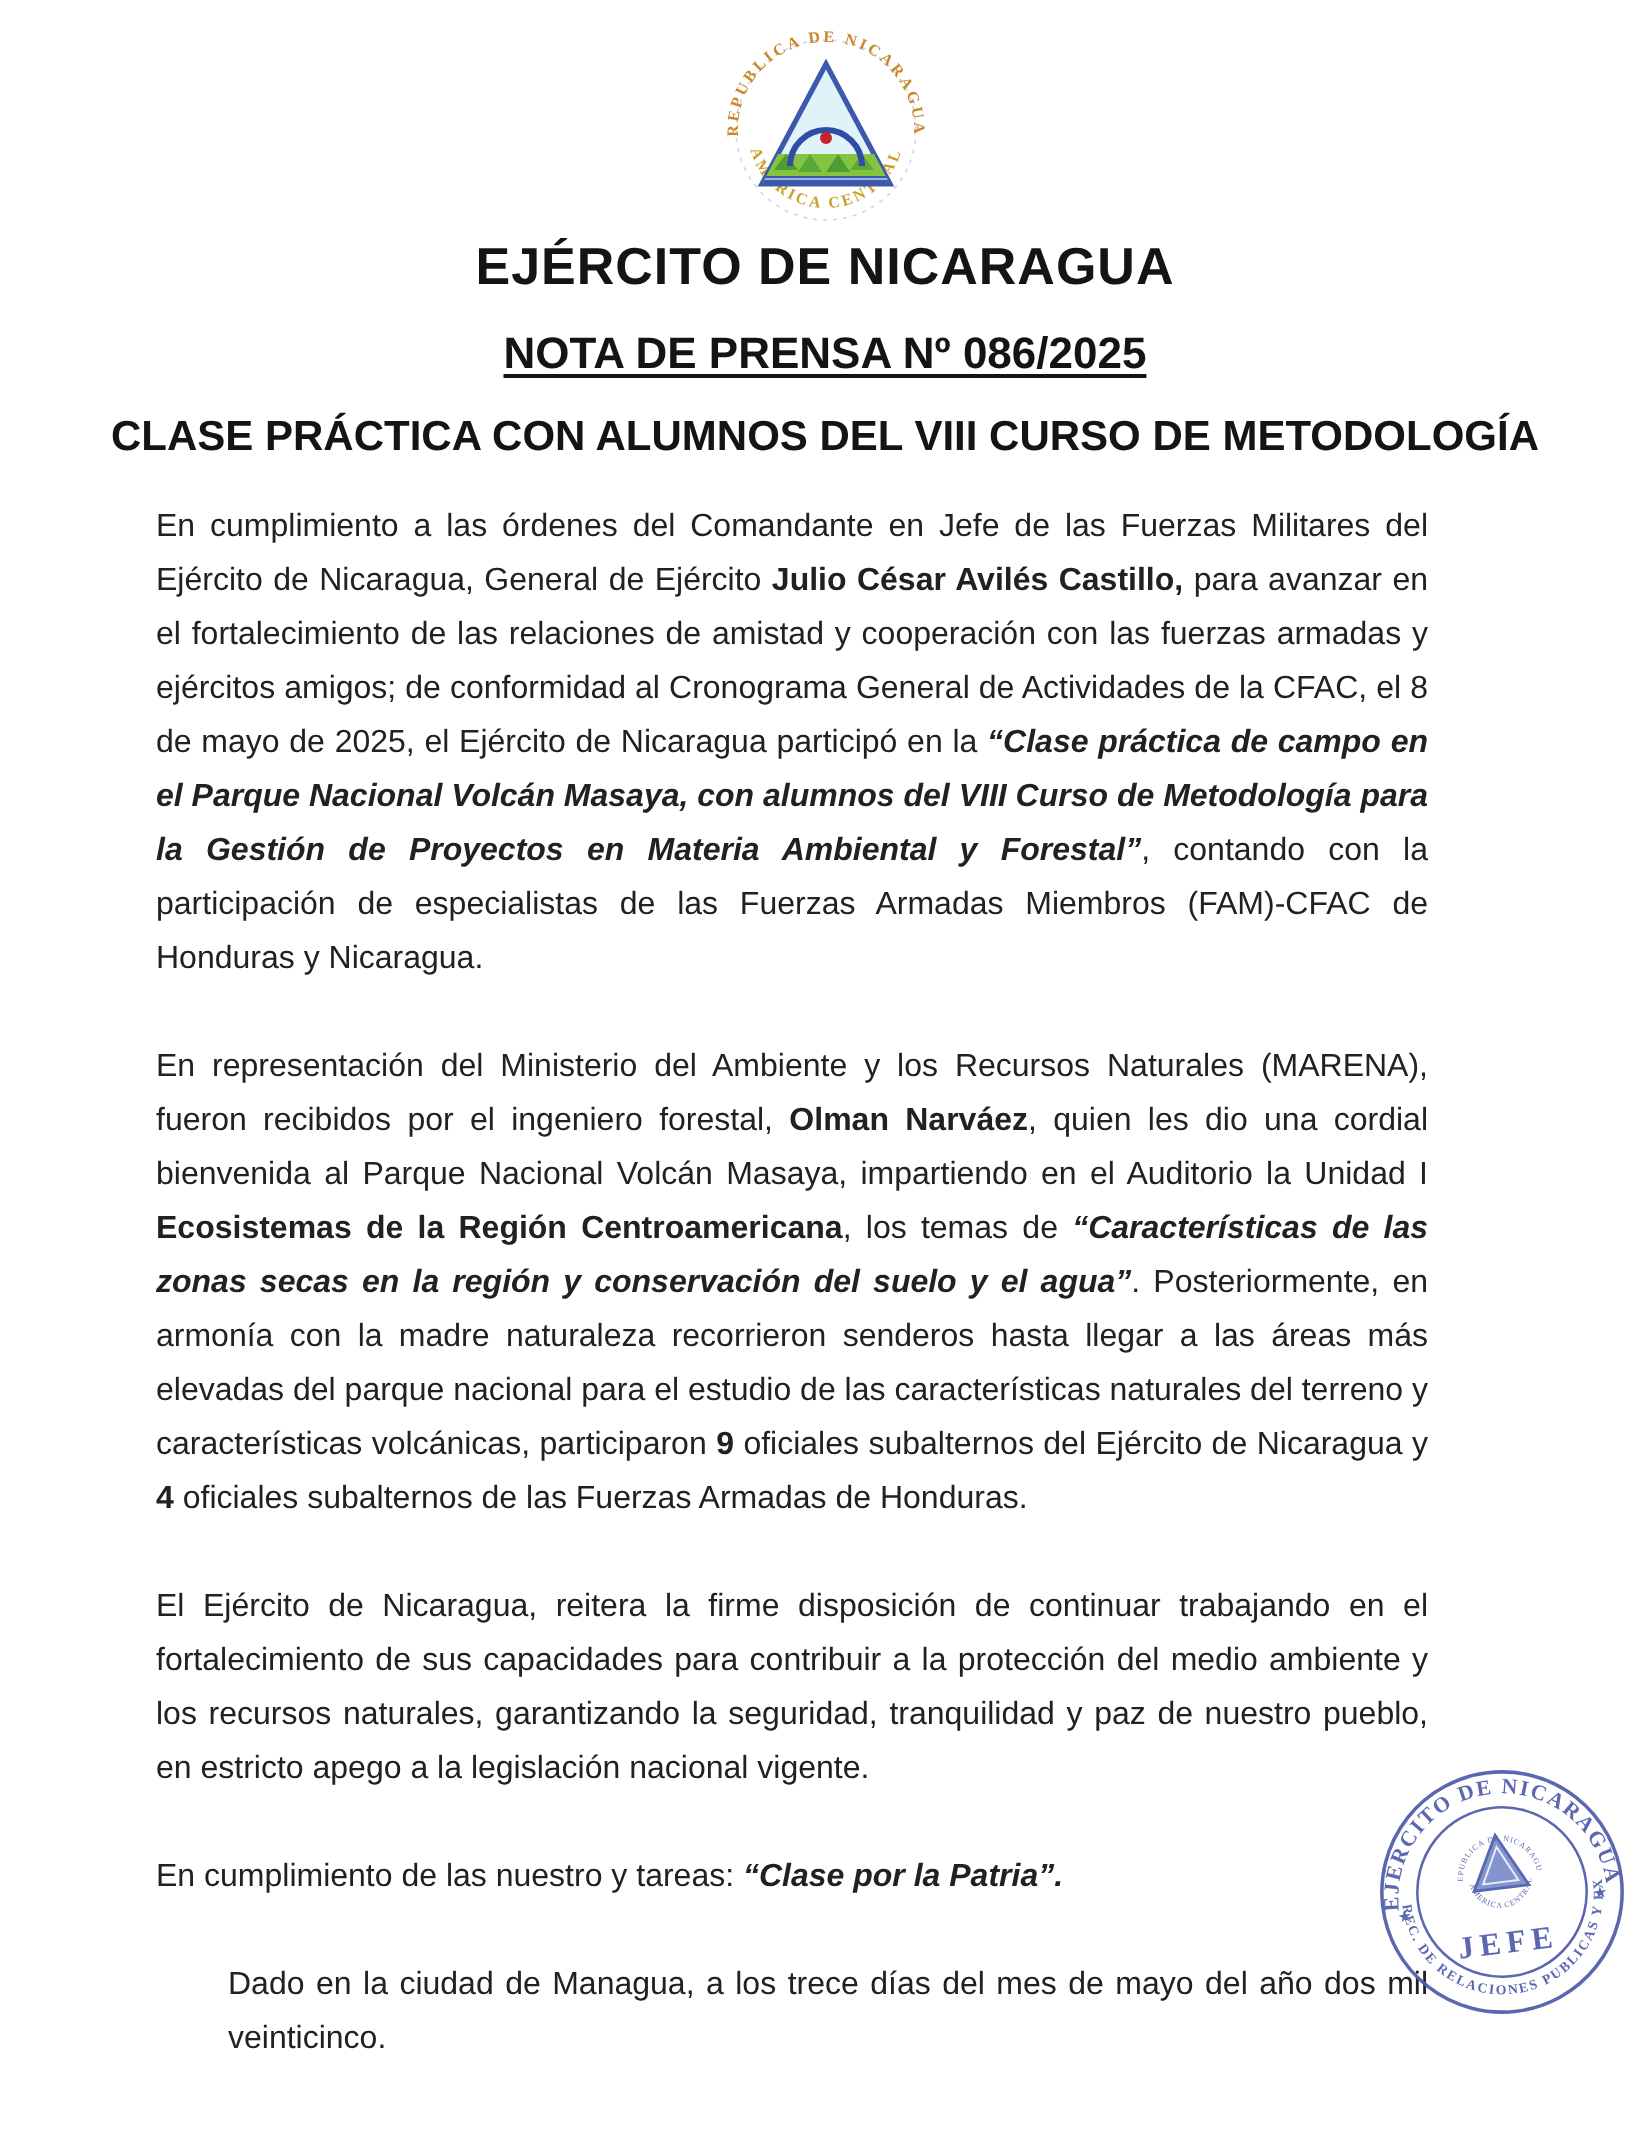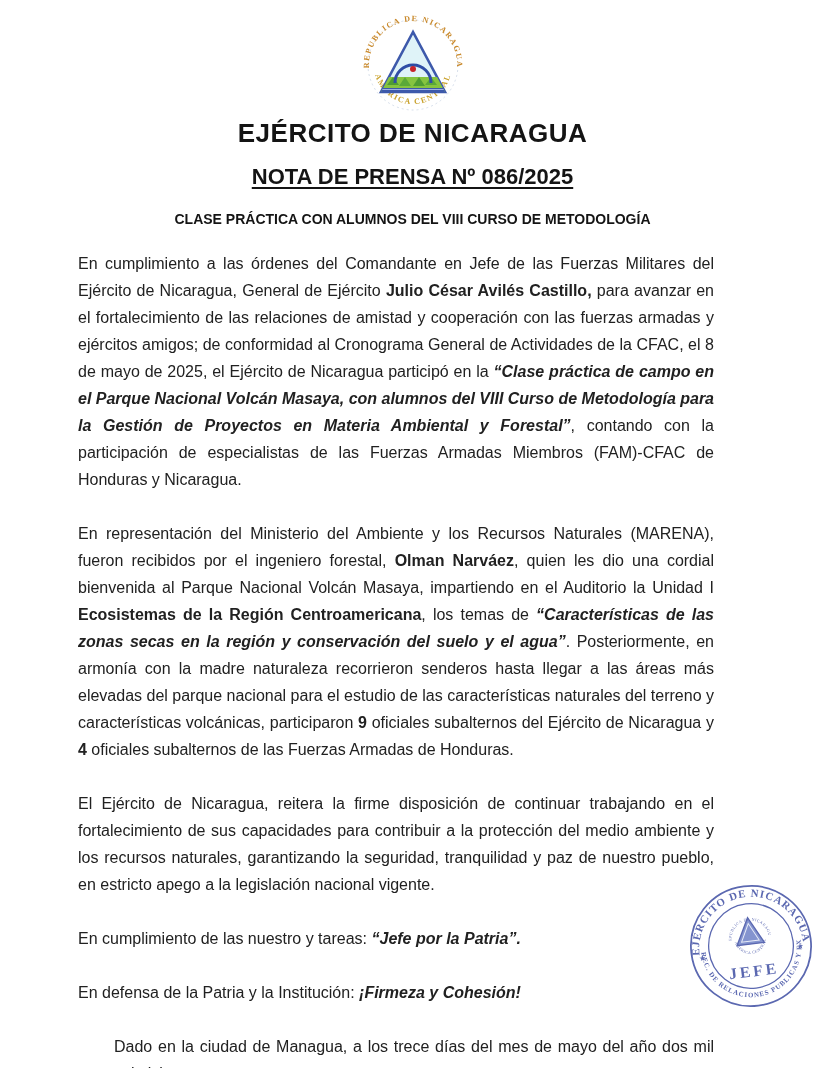--- a/index.html
+++ b/index.html
@@ -16,21 +16,21 @@
   .doc-title{
     text-align:center;font-weight:700;font-size:26px;letter-spacing:.5px;
     color:#141414;margin-top:5px;
   }
   .doc-subtitle{
     text-align:center;font-weight:700;font-size:22px;color:#141414;
     margin-top:15px;
   }
   .doc-subtitle span{text-decoration:underline;text-underline-offset:3px;text-decoration-thickness:2px;}
   .headline{
-    text-align:center;font-weight:700;font-size:14px;line-height:24px;
+    text-align:center;font-weight:700;font-size:21px;line-height:24px;
     color:#141414;margin-top:17px;
   }
   .body-text{padding:0 111px 0 78px;}
   p.para{
     font-size:16px;line-height:27px;text-align:justify;
     margin:27px 0 0 0;
   }
   p.para:first-child{margin-top:19px;}
   p.line{font-size:16px;line-height:27px;margin:27px 0 0 0;}
   p.line.justify{text-align:justify;margin-left:36px;}
@@ -82,22 +82,21 @@
   </div>
   <div class="headline">
     <div>CLASE PRÁCTICA CON ALUMNOS DEL VIII CURSO DE METODOLOGÍA</div>
   </div>
 
   <div class="body-text">
     <p class="para"><span>En cumplimiento a las órdenes del Comandante en Jefe de las Fuerzas Militares del Ejército de Nicaragua, General de Ejército </span><span style="font-weight: 700;">Julio César Avilés Castillo,</span><span> para avanzar en el fortalecimiento de las relaciones de amistad y cooperación con las fuerzas armadas y ejércitos amigos; de conformidad al Cronograma General de Actividades de la CFAC, el 8 de mayo de 2025, el Ejército de Nicaragua participó en la </span><span style="font-weight: 700; font-style: italic;">“Clase práctica de campo en el Parque Nacional Volcán Masaya, con alumnos del VIII Curso de Metodología para la Gestión de Proyectos en Materia Ambiental y Forestal”</span><span>, contando con la participación de especialistas de las Fuerzas Armadas Miembros (FAM)-CFAC de Honduras y Nicaragua.</span></p>
     <p class="para"><span>En representación del Ministerio del Ambiente y los Recursos Naturales (MARENA), fueron recibidos por el ingeniero forestal, </span><span style="font-weight: 700;">Olman Narváez</span><span>, quien les dio una cordial bienvenida al Parque Nacional Volcán Masaya, impartiendo en el Auditorio la Unidad I </span><span style="font-weight: 700;">Ecosistemas de la Región Centroamericana</span><span>, los temas de </span><span style="font-weight: 700; font-style: italic;">“Características de las zonas secas en la región y conservación del suelo y el agua”</span><span>. Posteriormente, en armonía con la madre naturaleza recorrieron senderos hasta llegar a las áreas más elevadas del parque nacional para el estudio de las características naturales del terreno y características volcánicas, participaron </span><span style="font-weight: 700;">9</span><span> oficiales subalternos del Ejército de Nicaragua y </span><span style="font-weight: 700;">4</span><span> oficiales subalternos de las Fuerzas Armadas de Honduras.</span></p>
     <p class="para"><span>El Ejército de Nicaragua, reitera la firme disposición de continuar trabajando en el fortalecimiento de sus capacidades para contribuir a la protección del medio ambiente y los recursos naturales, garantizando la seguridad, tranquilidad y paz de nuestro pueblo, en estricto apego a la legislación nacional vigente.</span></p>
 
-    <p class="line"><span>En cumplimiento de las nuestro y tareas: </span><span style="font-weight: 700; font-style: italic;">“Jefe por la Patria”.</span></p>
-    <p class="line"><span>En defensa de la Patria y la Institución: </span><span style="font-weight: 700; font-style: italic;">¡Firmeza y Cohesión!</span></p>
+    <p class="line"><span>En cumplimiento de las nuestro y tareas: </span><span style="font-weight: 700; font-style: italic;">“Clase por la Patria”.</span></p>
     <p class="line justify"><span>Dado en la ciudad de Managua, a los trece días del mes de mayo del año dos mil veinticinco.</span></p>
   </div>
 
   <svg class="seal" width="128" height="128" viewBox="0 0 130 130">
     <defs>
       <path id="sArcTop" d="M 12,68 A 53,53 0 0 1 118,68"></path>
       <path id="sArcBot" d="M 14,66 A 51,51 0 0 0 116,66"></path>
       <path id="sInTop" d="M 46,58 A 19,19 0 0 1 84,58"></path>
       <path id="sInBot" d="M 49,57 A 16,16 0 0 0 81,57"></path>
     </defs>

